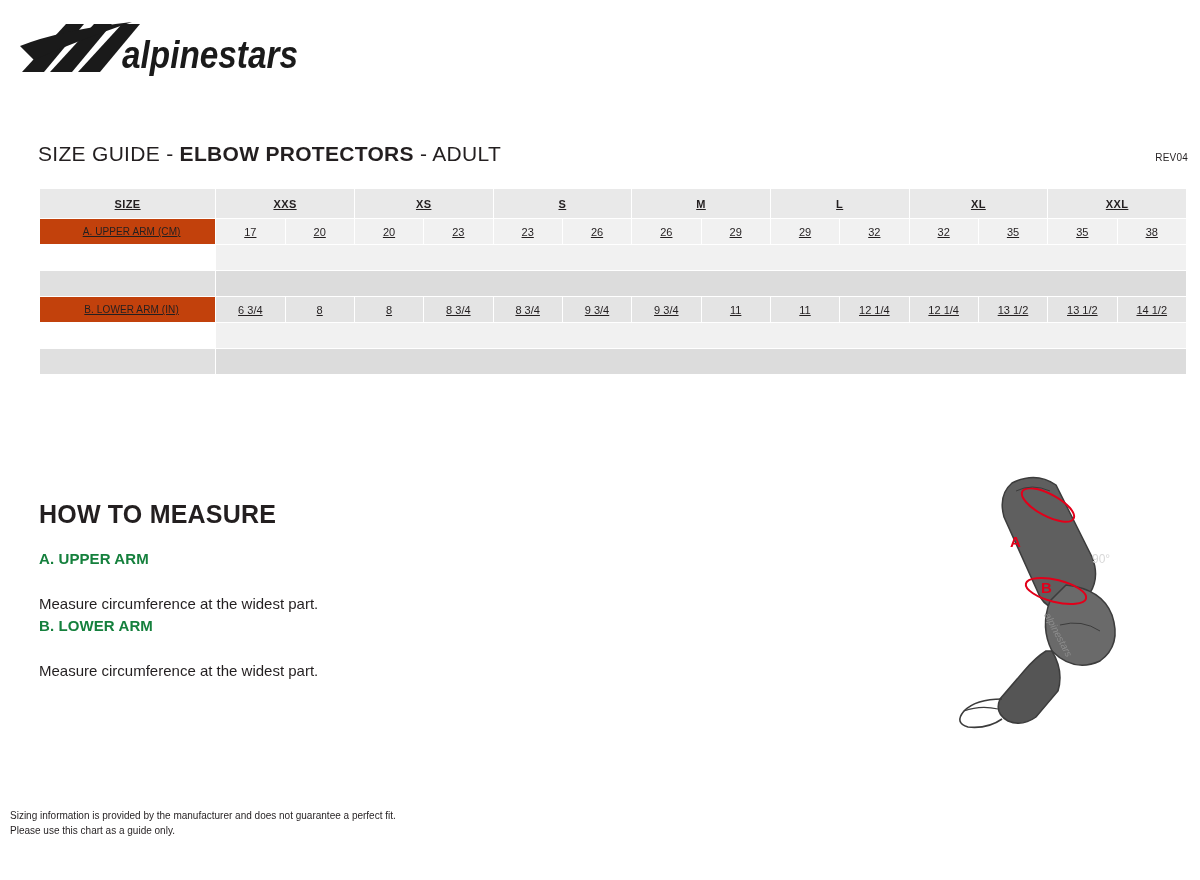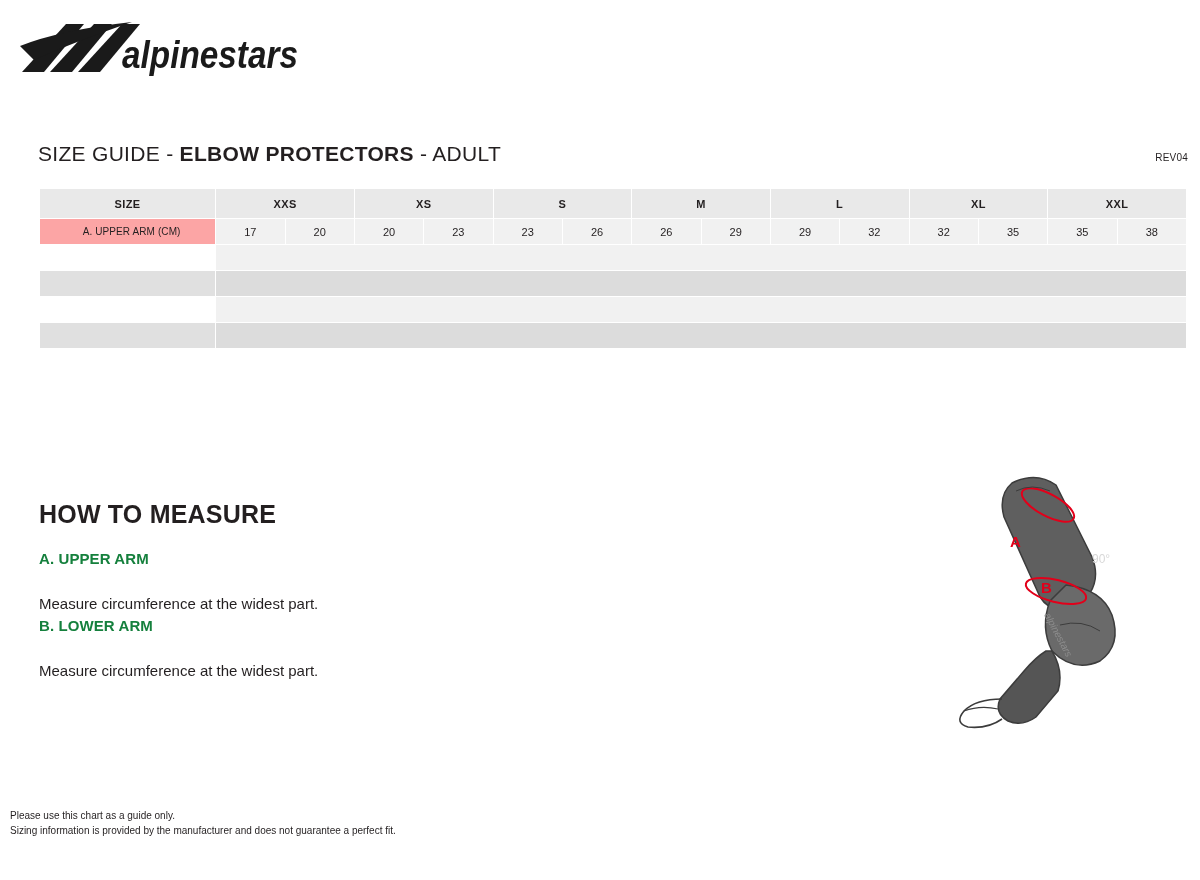--- a/index.html
+++ b/index.html
@@ -53,38 +53,39 @@
 
   
   .size-table {
     position: absolute;
     left: 39px;
     top: 188px;
     width: 1148px;
     border-collapse: collapse;
     table-layout: fixed;
     font-size: 11px;
+    text-decoration: underline;
   }
   .size-table td, .size-table th {
     border: 1px solid #ffffff;
     height: 25px;
     text-align: center;
     vertical-align: middle;
     padding: 0;
     font-weight: 400;
   }
   .hdr-row th {
     background: #e9e9e9;
     font-weight: 700;
     font-size: 11px;
     letter-spacing: 0.4px;
     height: 29px;
   }
   .row-label {
-    background: #fca5a5;
+    background: #c2410c;
     text-align: right;
     padding-left: 8px !important;
     font-weight: 700;
     font-size: 10px;
     letter-spacing: 0.1px;
   }
   .cell-a { background: #f1f1f1; }
   .cell-b { background: #e4e4e4; }
   .spacer-row td { height: 25px; }
   .sp-white { background: #f1f1f1; }
@@ -215,20 +216,37 @@
     <tr class="spacer-row">
       <td class="sp-label-white"></td>
       <td class="sp-white" colspan="14"></td>
     </tr>
     <tr class="spacer-row">
       <td class="sp-label-grey"></td>
       <td class="sp-grey" colspan="14"></td>
     </tr>
 
 
+    <tr>
+      <td class="row-label">B. LOWER ARM (IN)</td>
+      <td class="cell-b">6 3/4</td>
+      <td class="cell-b">8</td>
+      <td class="cell-b">8</td>
+      <td class="cell-b">8 3/4</td>
+      <td class="cell-b">8 3/4</td>
+      <td class="cell-b">9 3/4</td>
+      <td class="cell-b">9 3/4</td>
+      <td class="cell-b">11</td>
+      <td class="cell-b">11</td>
+      <td class="cell-b">12 1/4</td>
+      <td class="cell-b">12 1/4</td>
+      <td class="cell-b">13 1/2</td>
+      <td class="cell-b">13 1/2</td>
+      <td class="cell-b">14 1/2</td>
+    </tr>
 
     <tr class="spacer-row">
       <td class="sp-label-white"></td>
       <td class="sp-white" colspan="14"></td>
     </tr>
     <tr class="spacer-row">
       <td class="sp-label-grey"></td>
       <td class="sp-grey" colspan="14"></td>
     </tr>
   </tbody>
@@ -263,15 +281,15 @@
     <text x="104" y="150" fill="#8d8d8d" font-family="'Liberation Sans', sans-serif" font-size="10" font-style="italic" transform="rotate(62 104 150)">alpinestars</text>
 
     <path d="M76 26 Q92 18 110 26" fill="none" stroke="#3c3c3c" stroke-width="1"></path>
     <path d="M120 160 Q142 154 160 166" fill="none" stroke="#3c3c3c" stroke-width="1"></path>
   </svg>
 </div>
 <div class="illus-label la">A</div>
 <div class="illus-label lb">B</div>
 
 <div class="footer">
+  <div>Sizing information is provided by the manufacturer and does not guarantee a perfect fit.</div>
   <div>Please use this chart as a guide only.</div>
-  <div>Sizing information is provided by the manufacturer and does not guarantee a perfect fit.</div>
 </div>
 
 </body></html>

